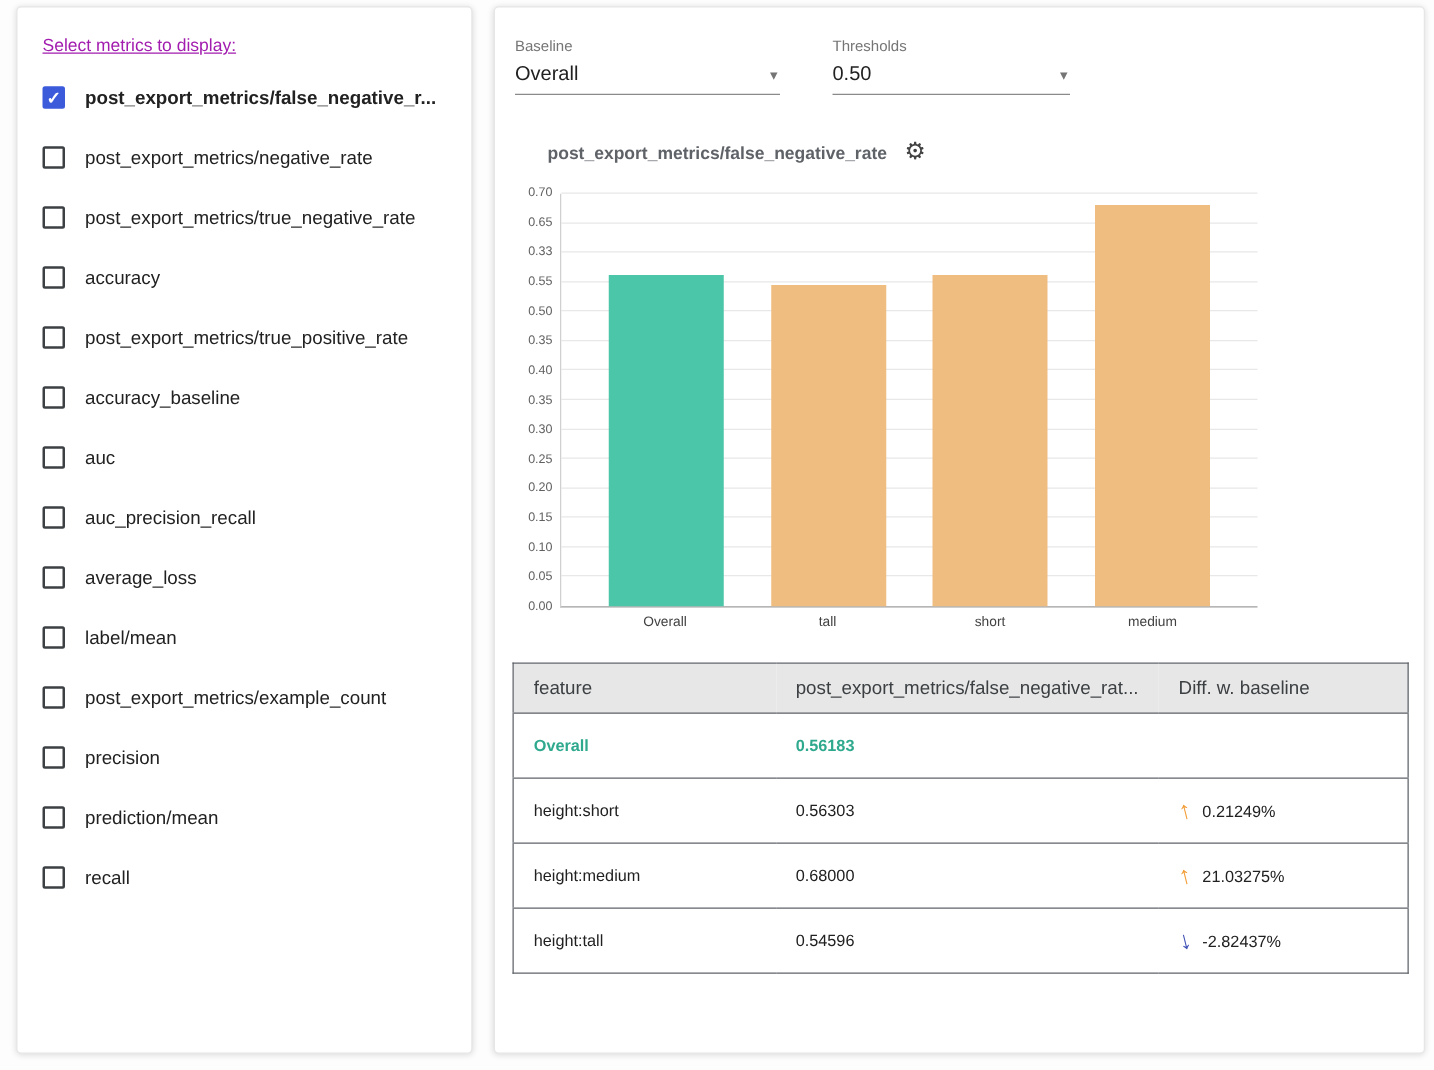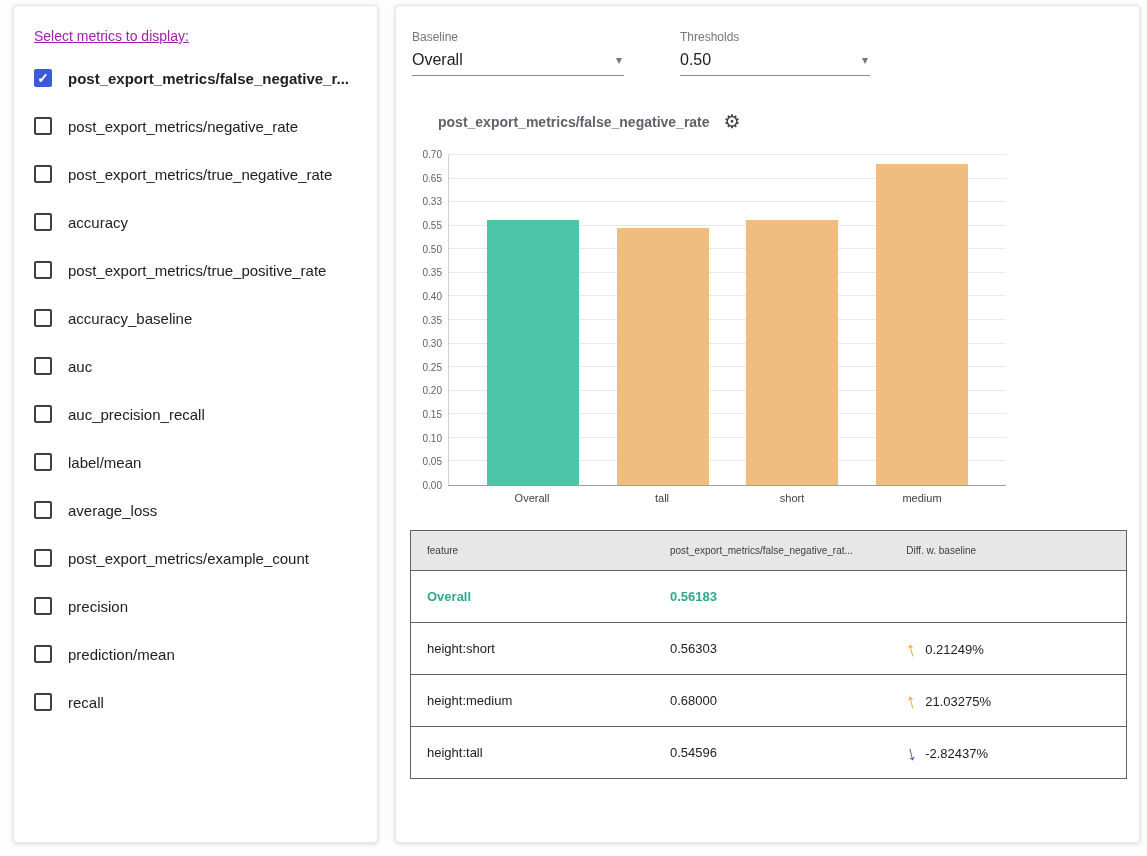--- a/index.html
+++ b/index.html
@@ -27,21 +27,21 @@
     width:18px; height:18px; flex:none;
     border:2px solid #3c4043; border-radius:2px;
     display:inline-flex; align-items:center; justify-content:center;
     font-size:14px; font-weight:700; color:#fff; line-height:1;
   }
   .checkbox.on { background:var(--check-blue); border-color:var(--check-blue); }
   .metric-label { margin-left:16px; font-size:15px; color:#212121; white-space:nowrap; }
   .metric-item.checked .metric-label { font-weight:700; }
 
   
-  .controls { display:flex; gap:56px; padding-left:2px; }
+  .controls { display:flex; gap:42px; padding-left:2px; }
   .control { cursor:pointer; }
   .control-label { font-size:12px; color:#757575; margin-bottom:7px; }
   .control-value-row {
     display:flex; align-items:center; justify-content:space-between;
     border-bottom:1px solid #8a8a8a; padding-bottom:6px;
   }
   .control-baseline .control-value-row { width:212px; }
   .control-thresholds .control-value-row { width:190px; }
   .control-value { font-size:16px; color:#212121; }
   .dd-arrow { font-size:12px; color:#757575; margin-right:2px; }
@@ -72,21 +72,21 @@
   .xlabel { width:92px; text-align:center; font-size:11px; color:#424242; }
 
   
   .metrics-table {
     margin:26px 0 0 0; width:717px;
     border-collapse:collapse;
     border:1px solid #5f6368;
   }
   .metrics-table th {
     background:#e7e7e7; text-align:left; font-weight:400;
-    font-size:10px; color:#3c4043; height:40px; padding:0 16px;
+    font-size:15px; color:#3c4043; height:40px; padding:0 16px;
     border-bottom:1px solid #5f6368;
     margin-left:10px;
   }
   .metrics-table th:nth-child(1){ width:34%; }
   .metrics-table th:nth-child(2){ width:33%; }
   .metrics-table th:nth-child(3){ width:33%; }
   .metrics-table td {
     height:52px; padding:0 16px; font-size:13px; color:#212121;
     border-bottom:1px solid #5f6368; background:#fff;
   }
@@ -133,25 +133,25 @@
       <div class="metric-item">
         <span class="checkbox"></span>
         <span class="metric-label">auc</span>
       </div>
       <div class="metric-item">
         <span class="checkbox"></span>
         <span class="metric-label">auc_precision_recall</span>
       </div>
       <div class="metric-item">
         <span class="checkbox"></span>
+        <span class="metric-label">average_loss</span>
+      </div>
+      <div class="metric-item">
+        <span class="checkbox"></span>
         <span class="metric-label">label/mean</span>
-      </div>
-      <div class="metric-item">
-        <span class="checkbox"></span>
-        <span class="metric-label">average_loss</span>
       </div>
       <div class="metric-item">
         <span class="checkbox"></span>
         <span class="metric-label">post_export_metrics/example_count</span>
       </div>
       <div class="metric-item">
         <span class="checkbox"></span>
         <span class="metric-label">precision</span>
       </div>
       <div class="metric-item">

